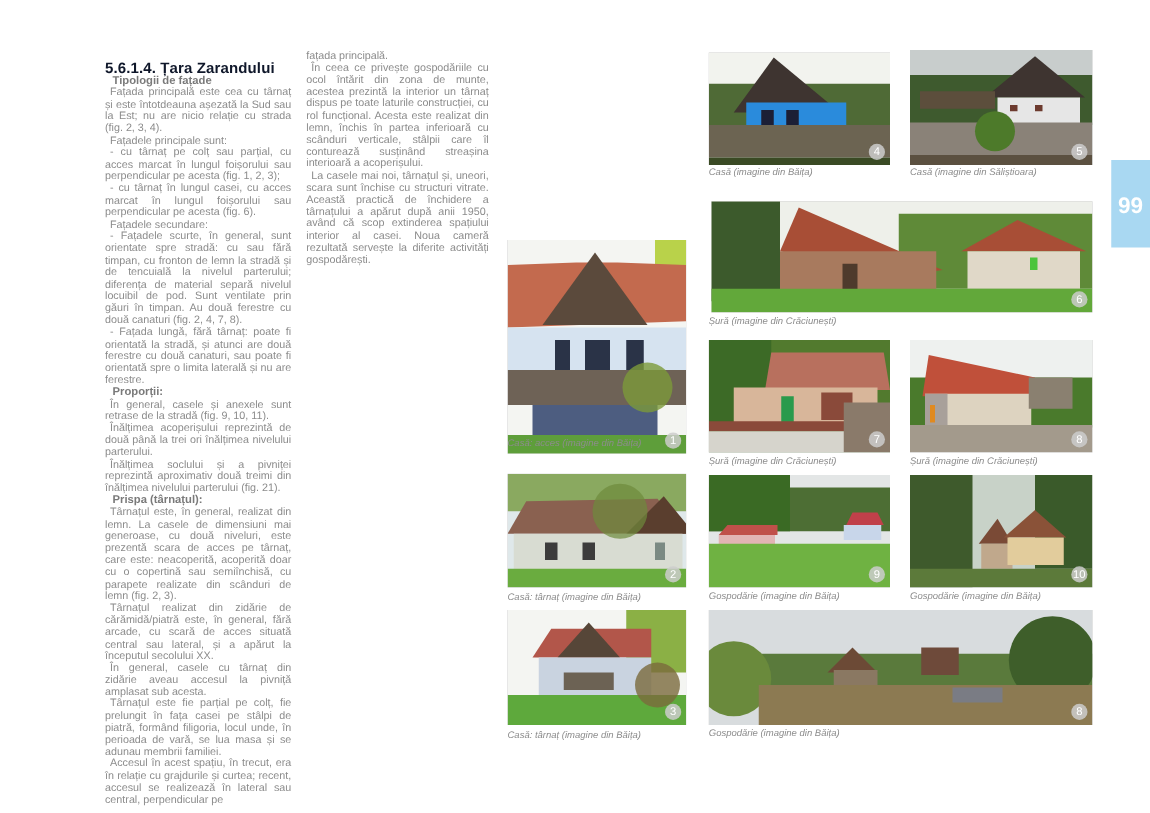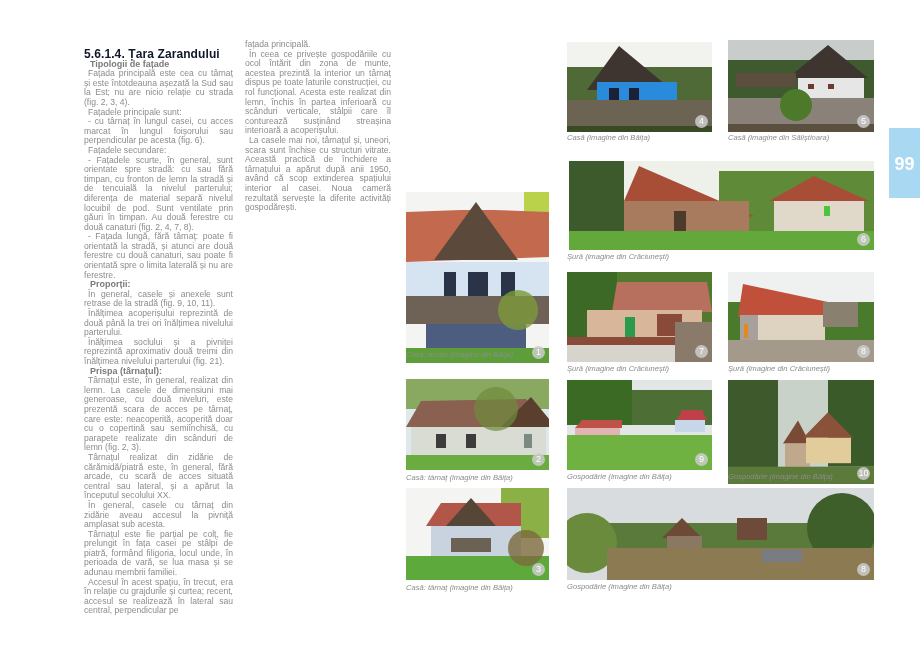--- a/index.html
+++ b/index.html
@@ -18,20 +18,21 @@
   .page-num { position:absolute; left:0; right:0; top:26px; text-align:center; color:#fff; font-weight:bold; font-size:18px; }
 </style>
 </head>
 <body>
 
 <div class="col" style="left:84px; top:50px; width:149px;">
   <p class="heading">5.6.1.4. Țara Zarandului</p>
   <p class="sub">Tipologii de fațade</p>
   <p>Fațada principală este cea cu târnaț și este întotdeauna așezată la Sud sau la Est; nu are nicio relație cu strada (fig. 2, 3, 4).</p>
   <p>Fațadele principale sunt:</p>
+  <p>- cu târnaț pe colț sau parțial, cu acces marcat în lungul foișorului sau perpendicular pe acesta (fig. 1, 2, 3);</p>
   <p>- cu târnaț în lungul casei, cu acces marcat în lungul foișorului sau perpendicular pe acesta (fig. 6).</p>
   <p>Fațadele secundare:</p>
   <p>- Fațadele scurte, în general, sunt orientate spre stradă: cu sau fără timpan, cu fronton de lemn la stradă și de tencuială la nivelul parterului; diferența de material separă nivelul locuibil de pod. Sunt ventilate prin găuri în timpan. Au două ferestre cu două canaturi (fig. 2, 4, 7, 8).</p>
   <p>- Fațada lungă, fără târnaț: poate fi orientată la stradă, și atunci are două ferestre cu două canaturi, sau poate fi orientată spre o limita laterală și nu are ferestre.</p>
   <p class="sub">Proporții:</p>
   <p>În general, casele și anexele sunt retrase de la stradă (fig. 9, 10, 11).</p>
   <p>Înălțimea acoperișului reprezintă de două până la trei ori înălțimea nivelului parterului.</p>
   <p>Înălțimea soclului și a pivniței reprezintă aproximativ două treimi din înălțimea nivelului parterului (fig. 21).</p>
   <p class="sub">Prispa (târnațul):</p>
   <p>Târnațul este, în general, realizat din lemn. La casele de dimensiuni mai generoase, cu două niveluri, este prezentă scara de acces pe târnaț, care este: neacoperită, acoperită doar cu o copertină sau semiînchisă, cu parapete realizate din scânduri de lemn (fig. 2, 3).</p>
@@ -186,21 +187,21 @@
     <polygon points="8,48 15,40 55,40 55,48" fill="#c0504a"></polygon>
     <rect x="8" y="48" width="45" height="14" fill="#e2b4b4"></rect>
     <polygon points="110,40 115,30 135,30 140,40" fill="#c0404a"></polygon>
     <rect x="108" y="40" width="30" height="12" fill="#c8d6ea"></rect>
     <rect x="0" y="55" width="145" height="35" fill="#6fb242"></rect>
   </svg>
   <span class="num">9</span>
 </div>
 <div class="cap" style="left:567px; top:472px;">Gospodărie (imagine din Băița)</div>
 
-<div class="photo" style="left:728px; top:380px; width:146px; height:104px;">
+<div class="photo" style="left:728px; top:380px; width:146px; height:90px;">
   <svg viewBox="0 0 146 90" preserveAspectRatio="none">
     <rect width="146" height="90" fill="#c8d2c8"></rect>
     <rect x="0" y="0" width="50" height="90" fill="#3e5a2c"></rect>
     <rect x="100" y="0" width="46" height="75" fill="#3a5a2a"></rect>
     <polygon points="55,55 70,35 82,55" fill="#7a4a36"></polygon>
     <polygon points="75,50 100,28 125,50" fill="#8a5238"></polygon>
     <rect x="57" y="55" width="25" height="20" fill="#c0a88c"></rect>
     <rect x="78" y="50" width="45" height="22" fill="#e2cc9c"></rect>
     <rect x="0" y="75" width="146" height="15" fill="#5c7a3a"></rect>
   </svg>

